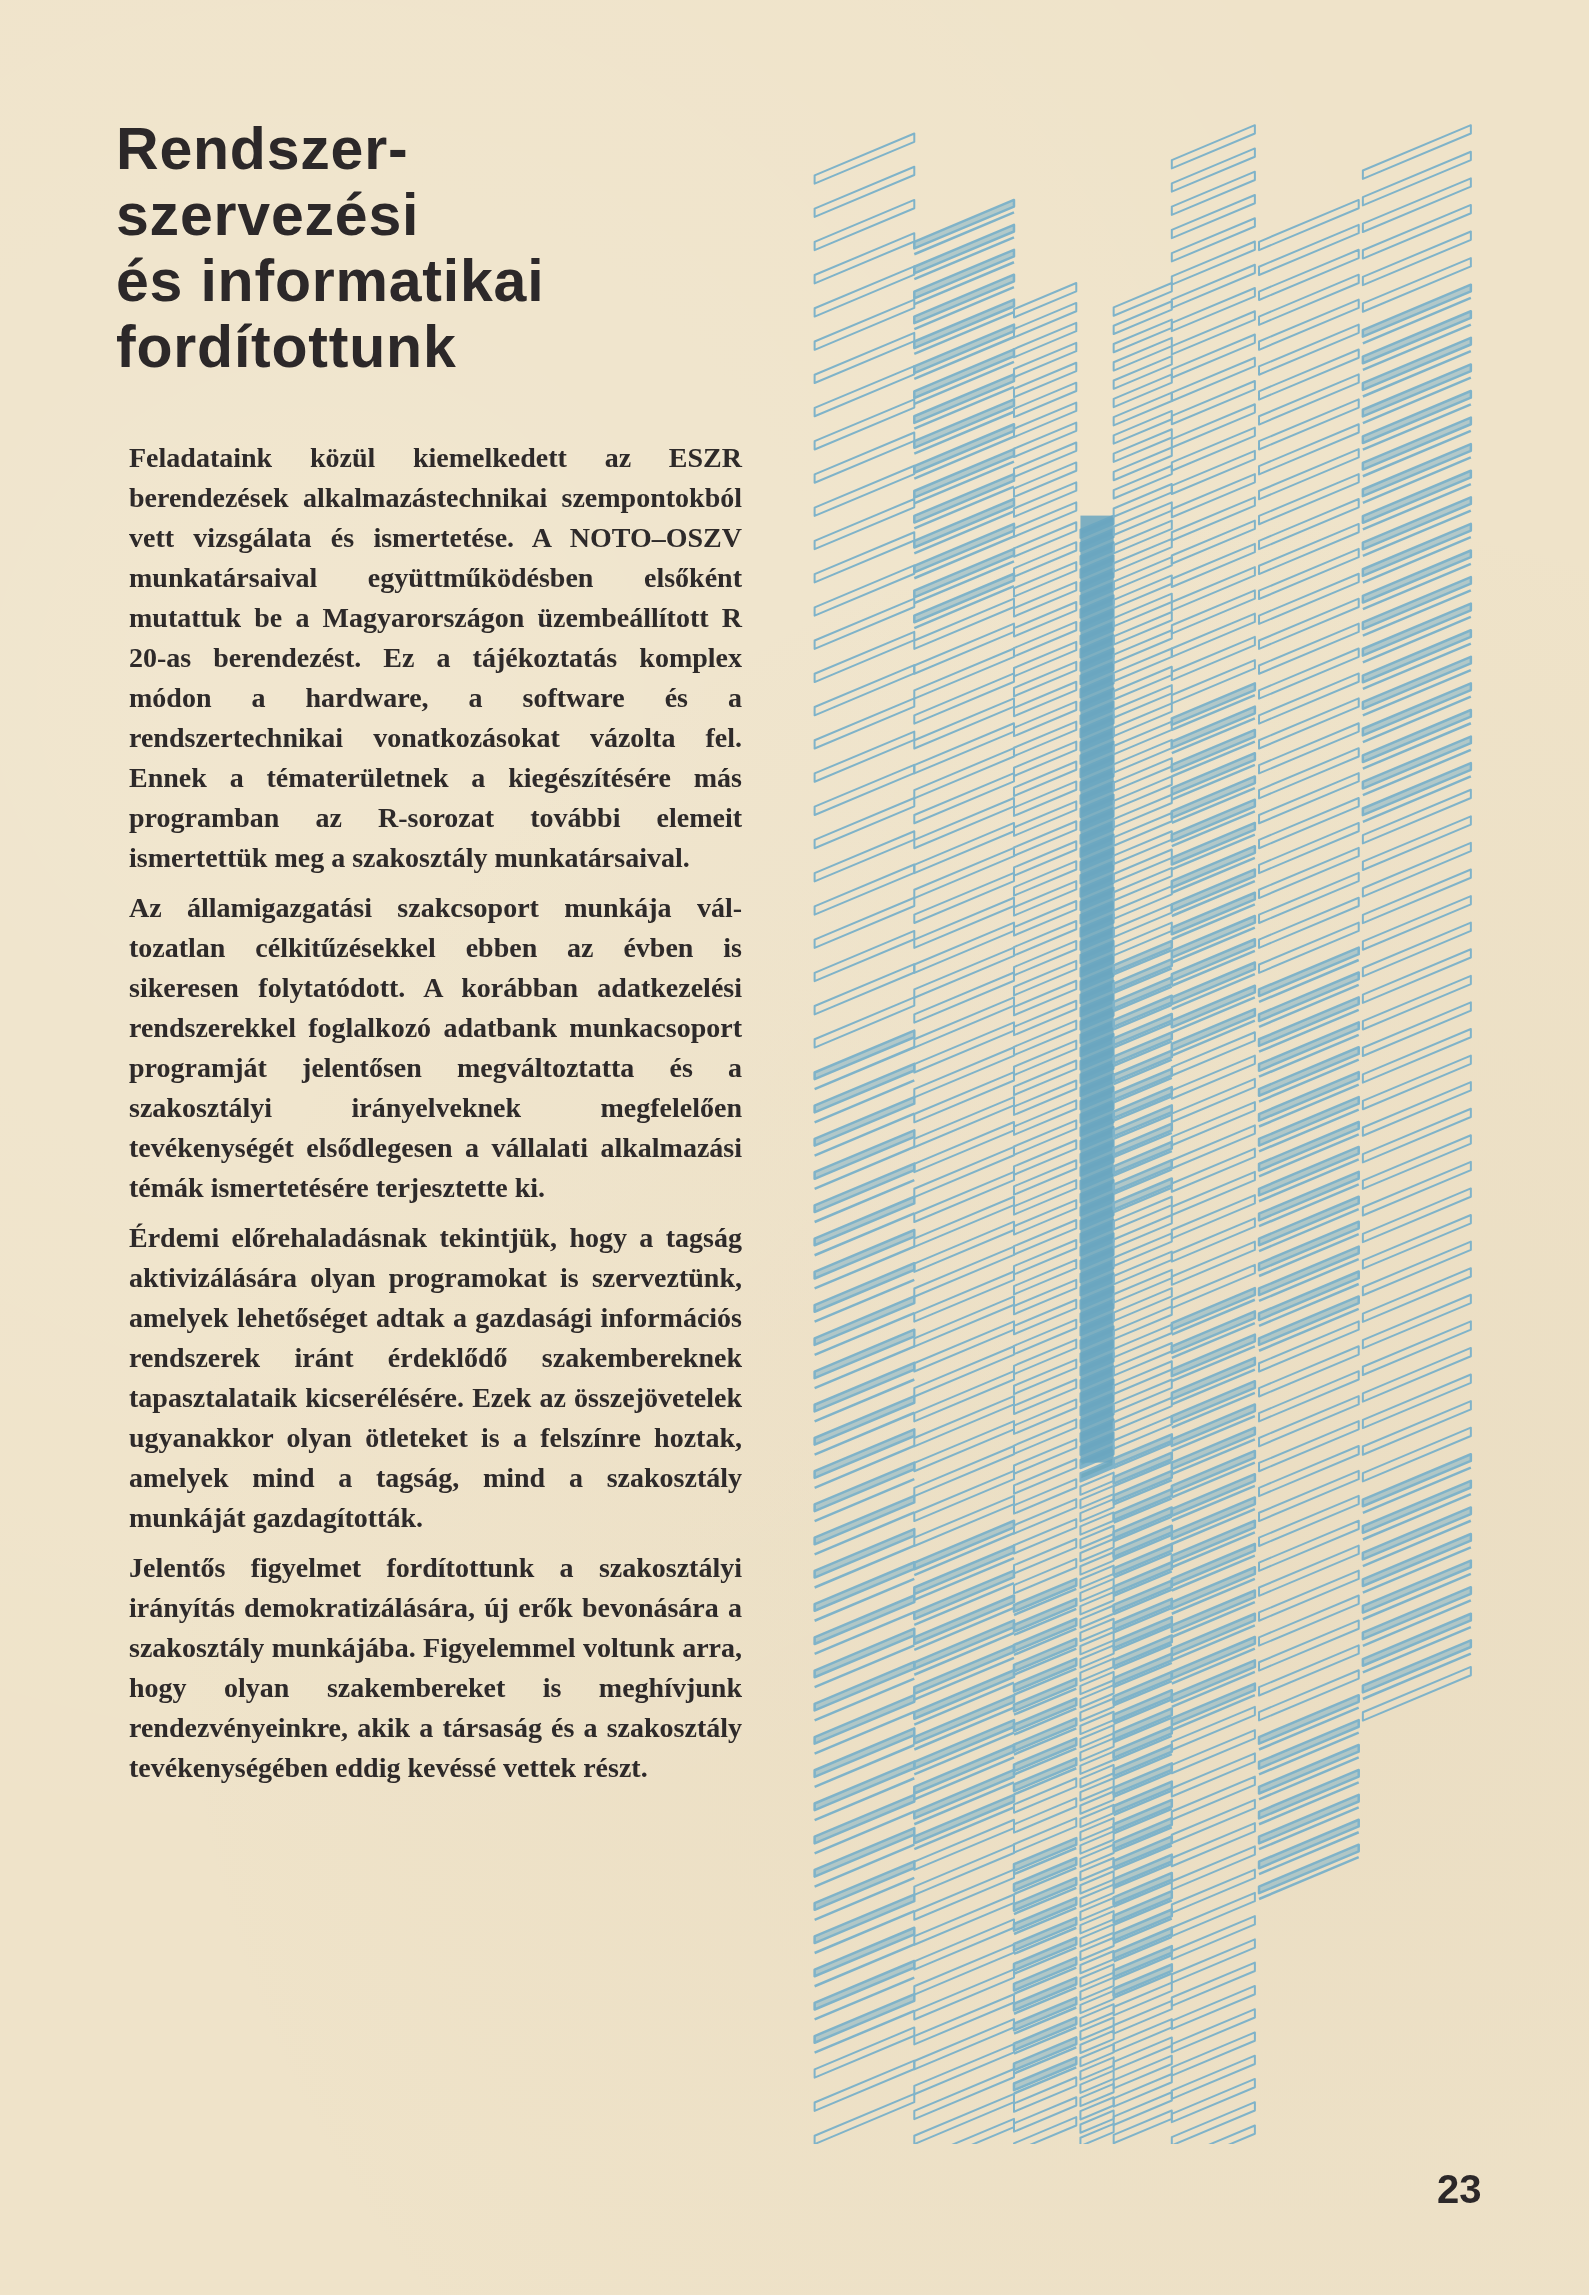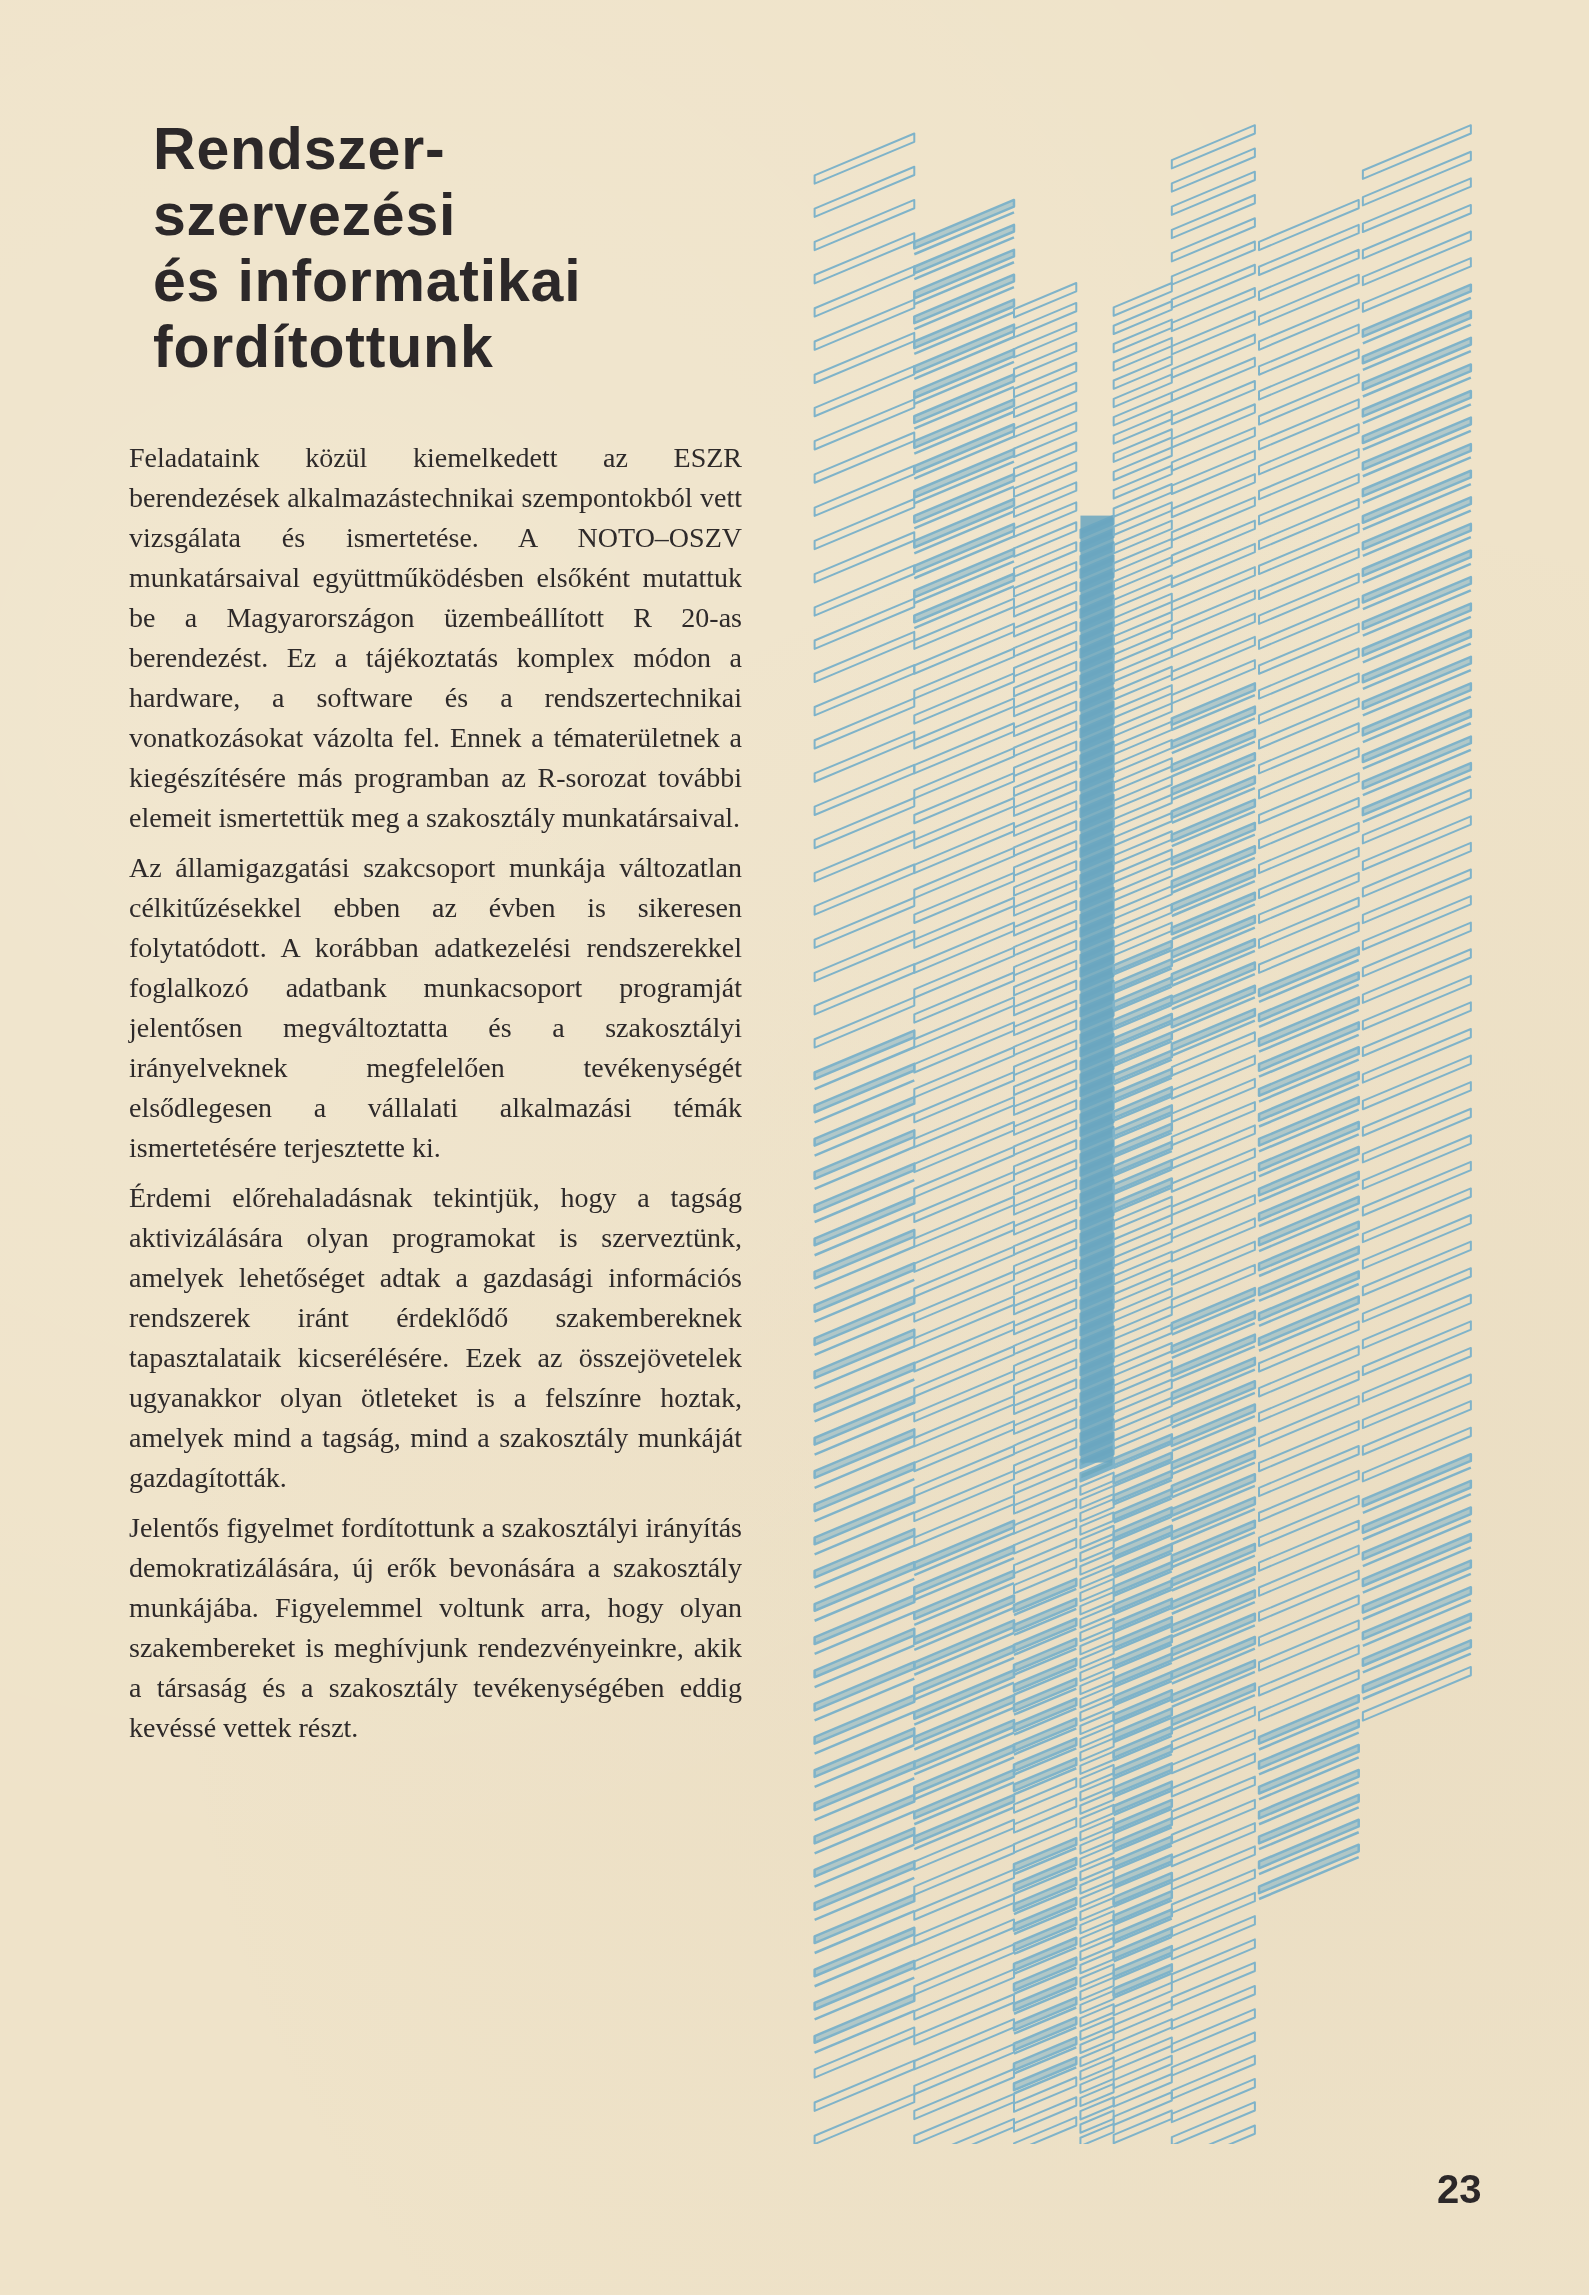--- a/index.html
+++ b/index.html
@@ -16,26 +16,26 @@
       radial-gradient(circle at 20% 30%, rgba(255,255,255,0.12), transparent 60%),
       radial-gradient(circle at 80% 70%, rgba(160,130,90,0.06), transparent 55%);
     pointer-events: none;
   }
   .title {
     position: absolute; left: 116px; top: 116px;
     font-family: "Liberation Sans", sans-serif;
     font-weight: bold; font-size: 59px; line-height: 66px;
     letter-spacing: 0.8px; color: #2c2829; margin: 0;
   }
-  .title span { display: block; margin-left: 37px; }
+  .title span { display: block; }
   .body-col {
     position: absolute; left: 129px; top: 438px; width: 625px;
     font-size: 28px; line-height: 40px; text-align: justify;
   }
-  .body-col p { margin: 0 12px 10px 0; text-indent: 0; hyphens: manual; }
+  .body-col p { margin: 0 12px 10px 0; text-indent: 0; hyphens: manual; font-weight: bold; }
   .page-number {
     position: absolute; left: 1429px; top: 2167px;
     font-family: "Liberation Sans", sans-serif;
     font-weight: bold; font-size: 40px; color: #2c2829; margin-left: 8px;
   }
   .artwork { position: absolute; left: 798px; top: 100px; width: 731px; height: 2044px; }
 </style>
 </head>
 <body>
 

